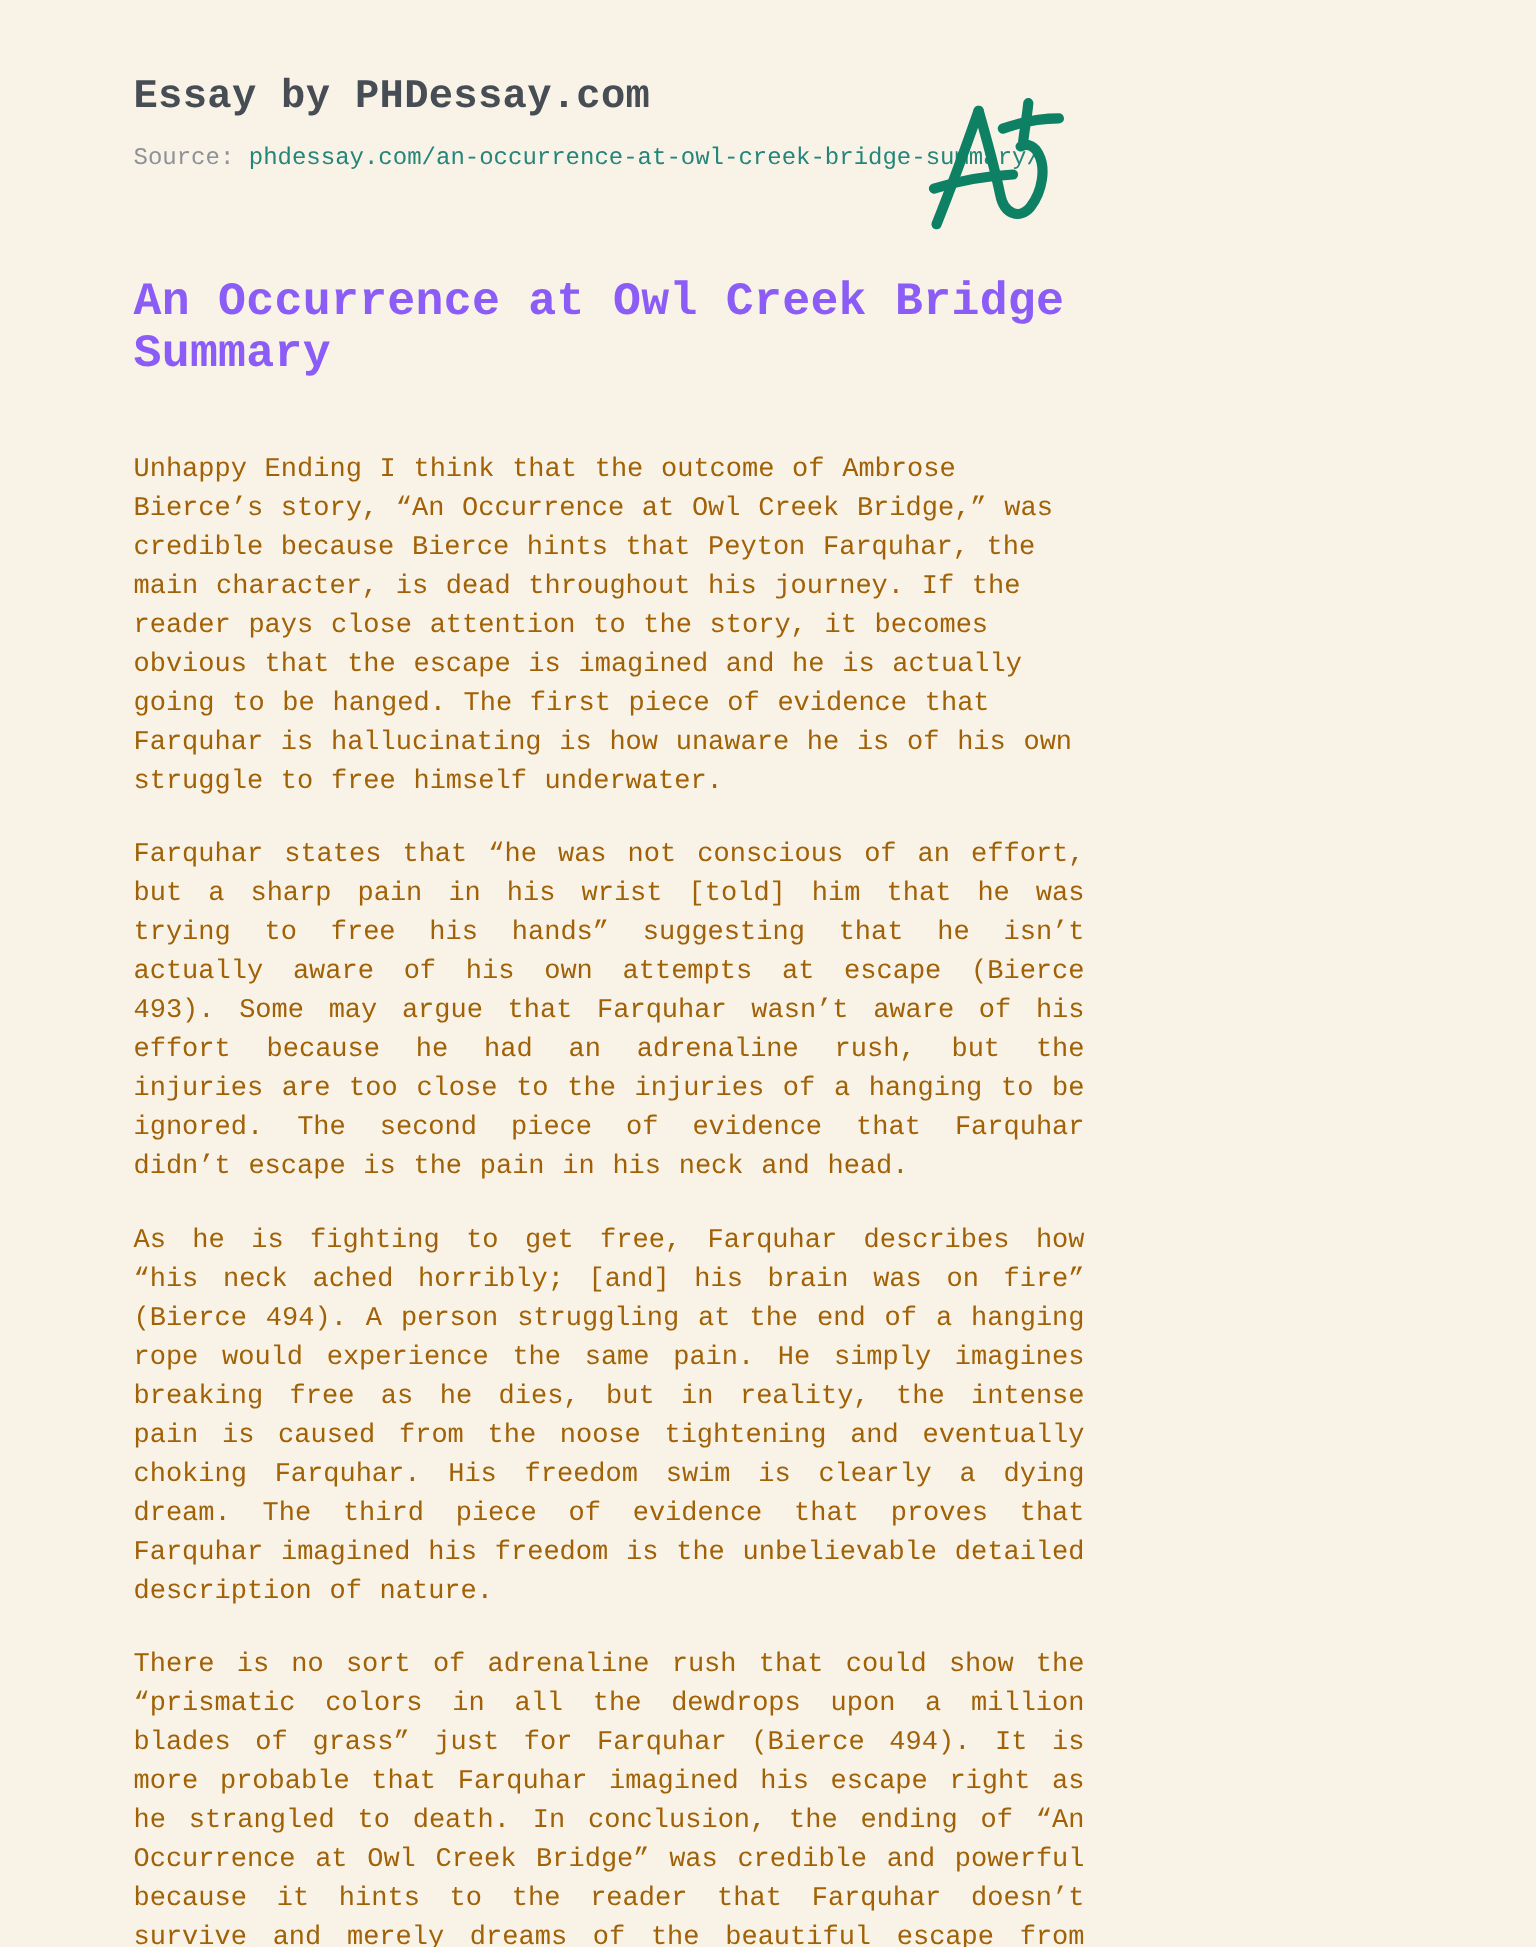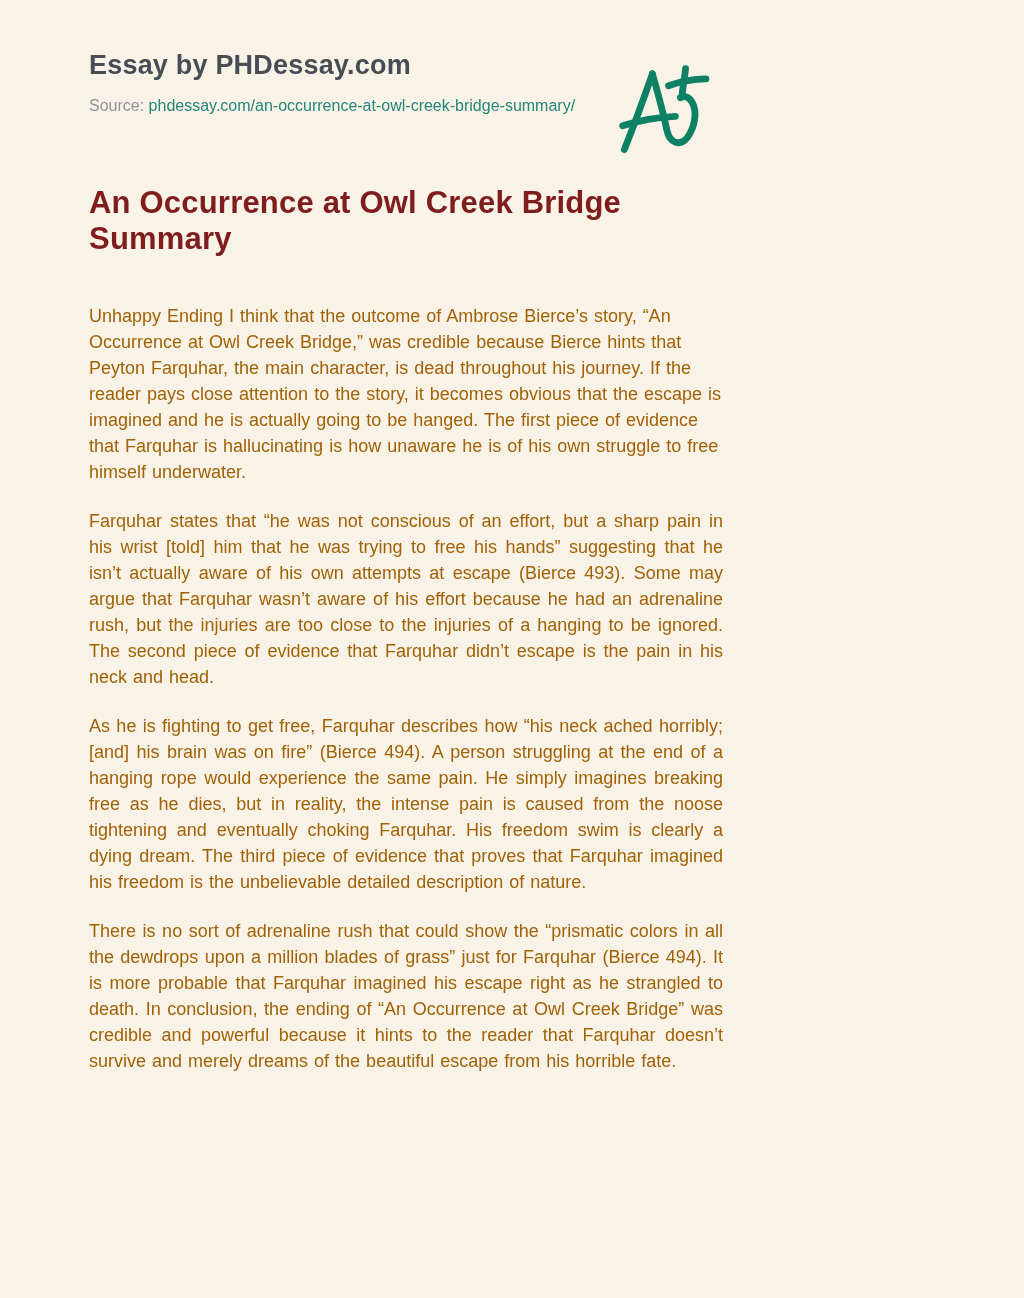--- a/index.html
+++ b/index.html
@@ -9,20 +9,21 @@
     height: 1298px;
     font-family: "Liberation Sans", sans-serif;
     position: relative;
     overflow: hidden;
   }
   .page {
     position: relative;
     width: 812px;
     height: 1298px;
     background: #f9f3e7;
+    font-family: Liberation Mono, monospace;
   }
   .content {
     padding: 0 89px;
   }
   .byline {
     padding-top: 50px;
     font-size: 27px;
     font-weight: 700;
     color: #474d54;
     letter-spacing: 0.2px;
@@ -41,21 +42,21 @@
     top: 50px;
     right: 95px;
     width: 102px;
     height: 114px;
   }
   .logo svg { width: 100%; height: 100%; }
   .article-title {
     margin-top: 70px;
     font-size: 31px;
     font-weight: 700;
-    color: #7f1d1d;
+    color: #8b5cf6;
     letter-spacing: 0.2px;
   }
   .essay-body {
     margin-top: 46px;
   }
   .essay-body p {
     font-size: 18px;
     line-height: 26px;
     color: #a16207;
     margin-bottom: 23px;

